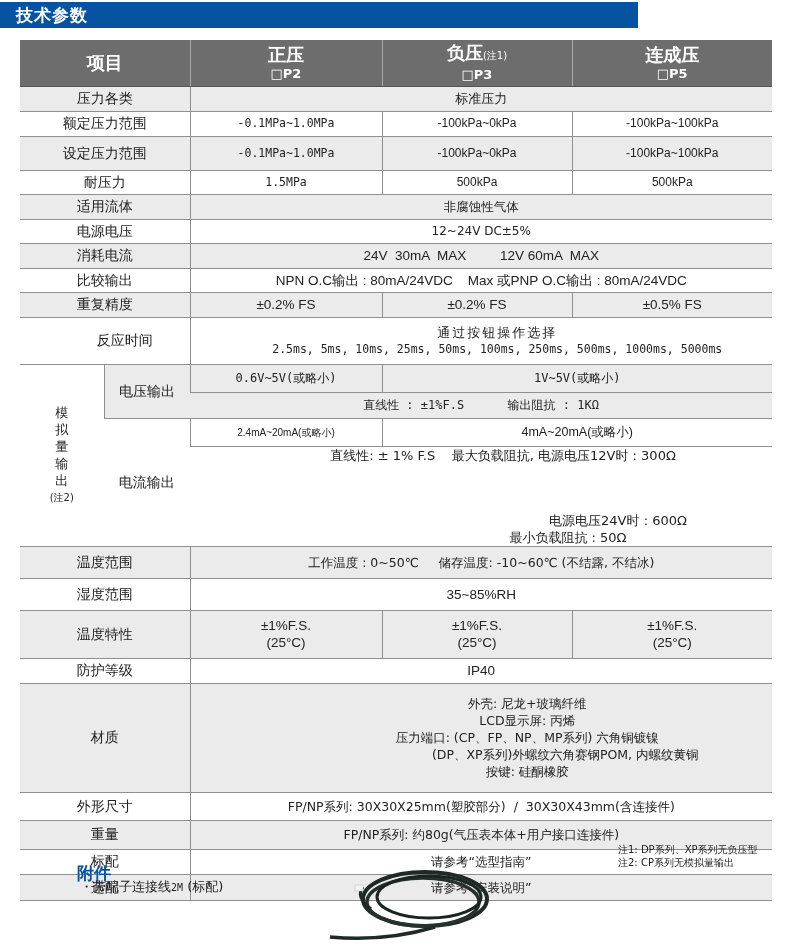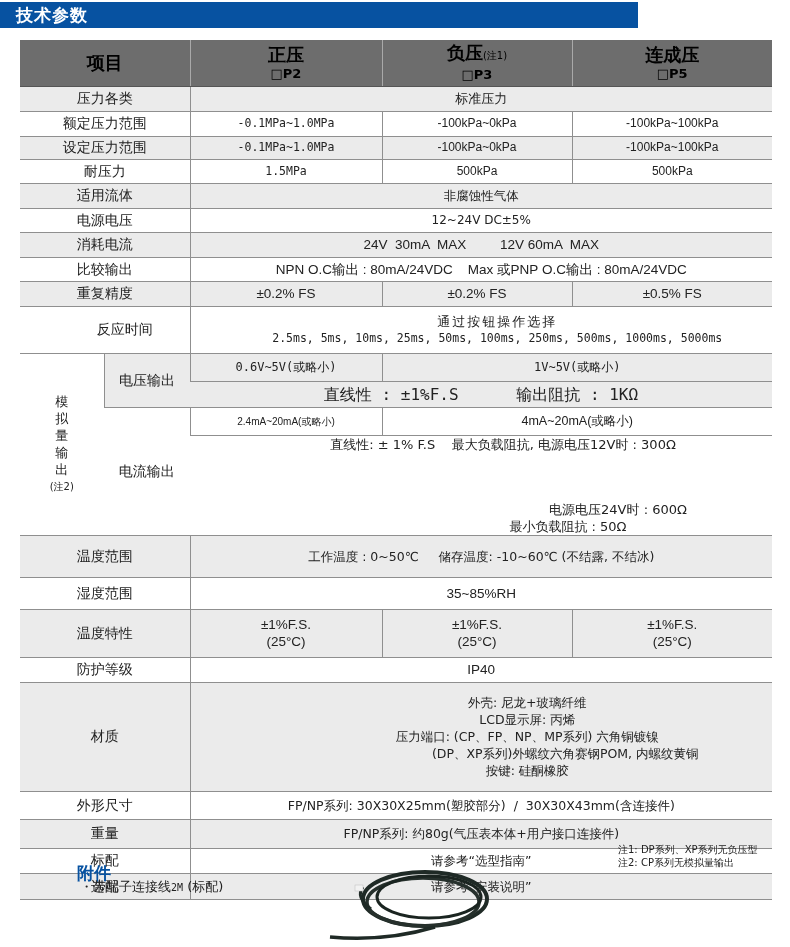--- a/index.html
+++ b/index.html
@@ -17,21 +17,21 @@
     border-collapse: collapse; table-layout: fixed; font-size: 13px;
   }
   table.spec td, table.spec th {
     border-bottom: 1.5px solid #8f8f8f;
     border-left: 1px solid #8f8f8f;
     text-align: center; vertical-align: middle; padding: 0 4px;
     line-height: 17px;
   }
   table.spec tr > *:first-child { border-left: none; }
   table.spec th {
-    background: #6d6d6d; color: #000000; font-weight: bold; border-left: 1px solid #a9a9a9;
+    background: #6d6d6d; color: #ffffff; font-weight: bold; border-left: 1px solid #a9a9a9;
     border-bottom: 1.5px solid #555;
   }
   th .big { font-size: 18px; line-height: 22px; display: block; }
   th .small { font-size: 13px; line-height: 16px; display: block; }
   th .note { font-size: 10px; font-weight: normal; }
   th.item-h { font-size: 18px; }
 
   tr.g td { background: #ebebeb; }
   tr.w td { background: #ffffff; }
   td.gbg { background: #ebebeb !important; }
@@ -95,21 +95,21 @@
   <tr class="g" style="height:25px">
     <td colspan="2" class="label">压力各类</td>
     <td colspan="3" class="sans" style="font-size:13px">标准压力</td>
   </tr>
   <tr class="w" style="height:25px">
     <td colspan="2" class="label">额定压力范围</td>
     <td class="mono">-0.1MPa~1.0MPa</td>
     <td class="sans" style="font-size:12px">-100kPa~0kPa</td>
     <td class="sans" style="font-size:12px">-100kPa~100kPa</td>
   </tr>
-  <tr class="g" style="height:23px">
+  <tr class="g" style="height:34px">
     <td colspan="2" class="label">设定压力范围</td>
     <td class="mono">-0.1MPa~1.0MPa</td>
     <td class="sans" style="font-size:12px">-100kPa~0kPa</td>
     <td class="sans" style="font-size:12px">-100kPa~100kPa</td>
   </tr>
   <tr class="w" style="height:24px">
     <td colspan="2" class="label">耐压力</td>
     <td class="mono">1.5MPa</td>
     <td class="sans" style="font-size:12px">500kPa</td>
     <td class="sans" style="font-size:12px">500kPa</td>
@@ -151,36 +151,36 @@
       <span style="display:block">量</span>
       <span style="display:block">输</span>
       <span style="display:block">出</span>
       <span class="note">(注2)</span>
     </td>
     <td rowspan="2" class="gbg" style="font-size:14px">电压输出</td>
     <td class="gbg mono" style="font-size:12px">0.6V~5V(或略小)</td>
     <td colspan="2" class="gbg mono" style="font-size:12px">1V~5V(或略小)</td>
   </tr>
   <tr style="height:26px">
-    <td colspan="3" class="gbg mono" style="font-size:16px;white-space:pre">直线性 : ±1%F.S      输出阻抗 : 1KΩ</td>
+    <td colspan="3" class="gbg mono" style="font-size:12px;white-space:pre">直线性 : ±1%F.S      输出阻抗 : 1KΩ</td>
   </tr>
   <tr style="height:28px">
     <td rowspan="2" class="wbg" style="font-size:14px">电流输出</td>
     <td class="wbg sans" style="font-size:10px">2.4mA~20mA(或略小)</td>
     <td colspan="2" class="wbg sans" style="font-size:12.5px">4mA~20mA(或略小)</td>
   </tr>
   <tr style="height:62px">
     <td colspan="3" class="wbg cur-detail">
       <div style="white-space:pre">直线性: ± 1% F.S    最大负载阻抗, 电源电压12V时 : 300Ω</div>
       <div class="r2">电源电压24V时 : 600Ω</div>
       <div class="r3">最小负载阻抗 : 50Ω</div>
     </td>
   </tr>
 
-  <tr class="g" style="height:42px">
+  <tr class="g" style="height:32px">
     <td colspan="2" class="label c">温度范围</td>
     <td colspan="3" style="font-size:12.5px;white-space:pre">工作温度 : 0~50℃     储存温度: -10~60℃ (不结露, 不结冰)</td>
   </tr>
   <tr class="w" style="height:32px">
     <td colspan="2" class="label c">湿度范围</td>
     <td colspan="3" class="sans">35~85%RH</td>
   </tr>
   <tr class="g" style="height:48px">
     <td colspan="2" class="label c">温度特性</td>
     <td class="sans">

